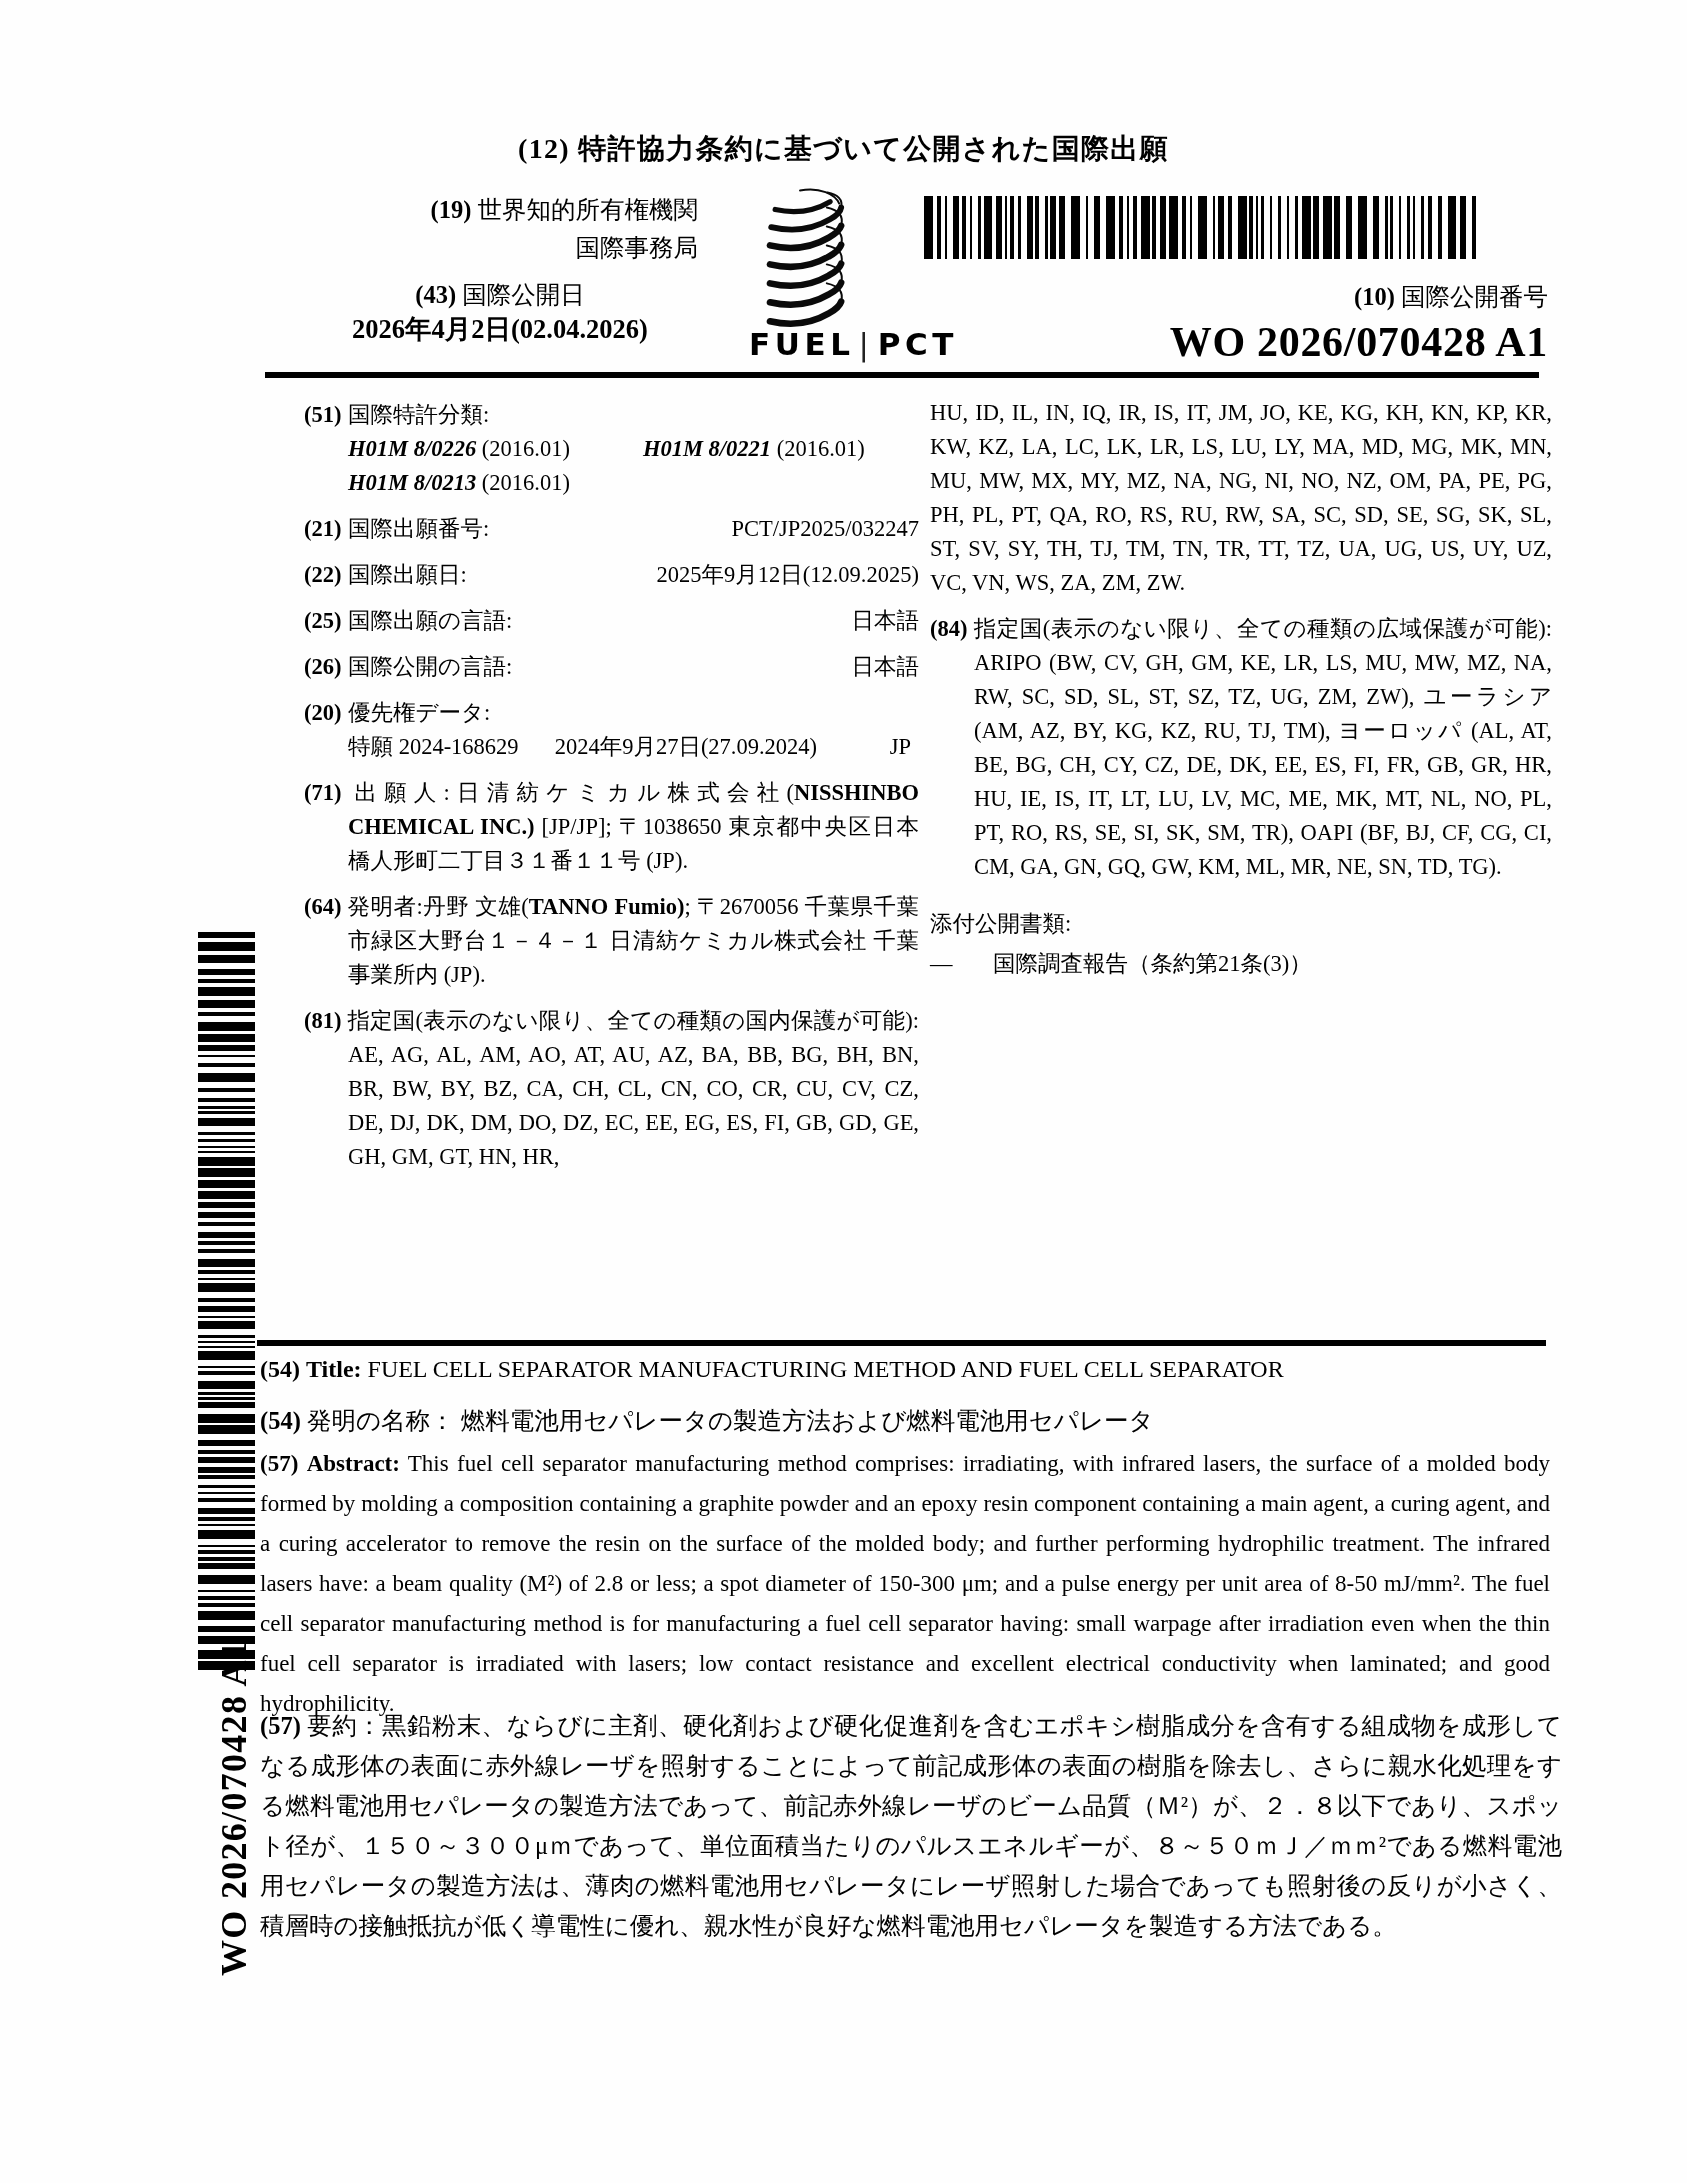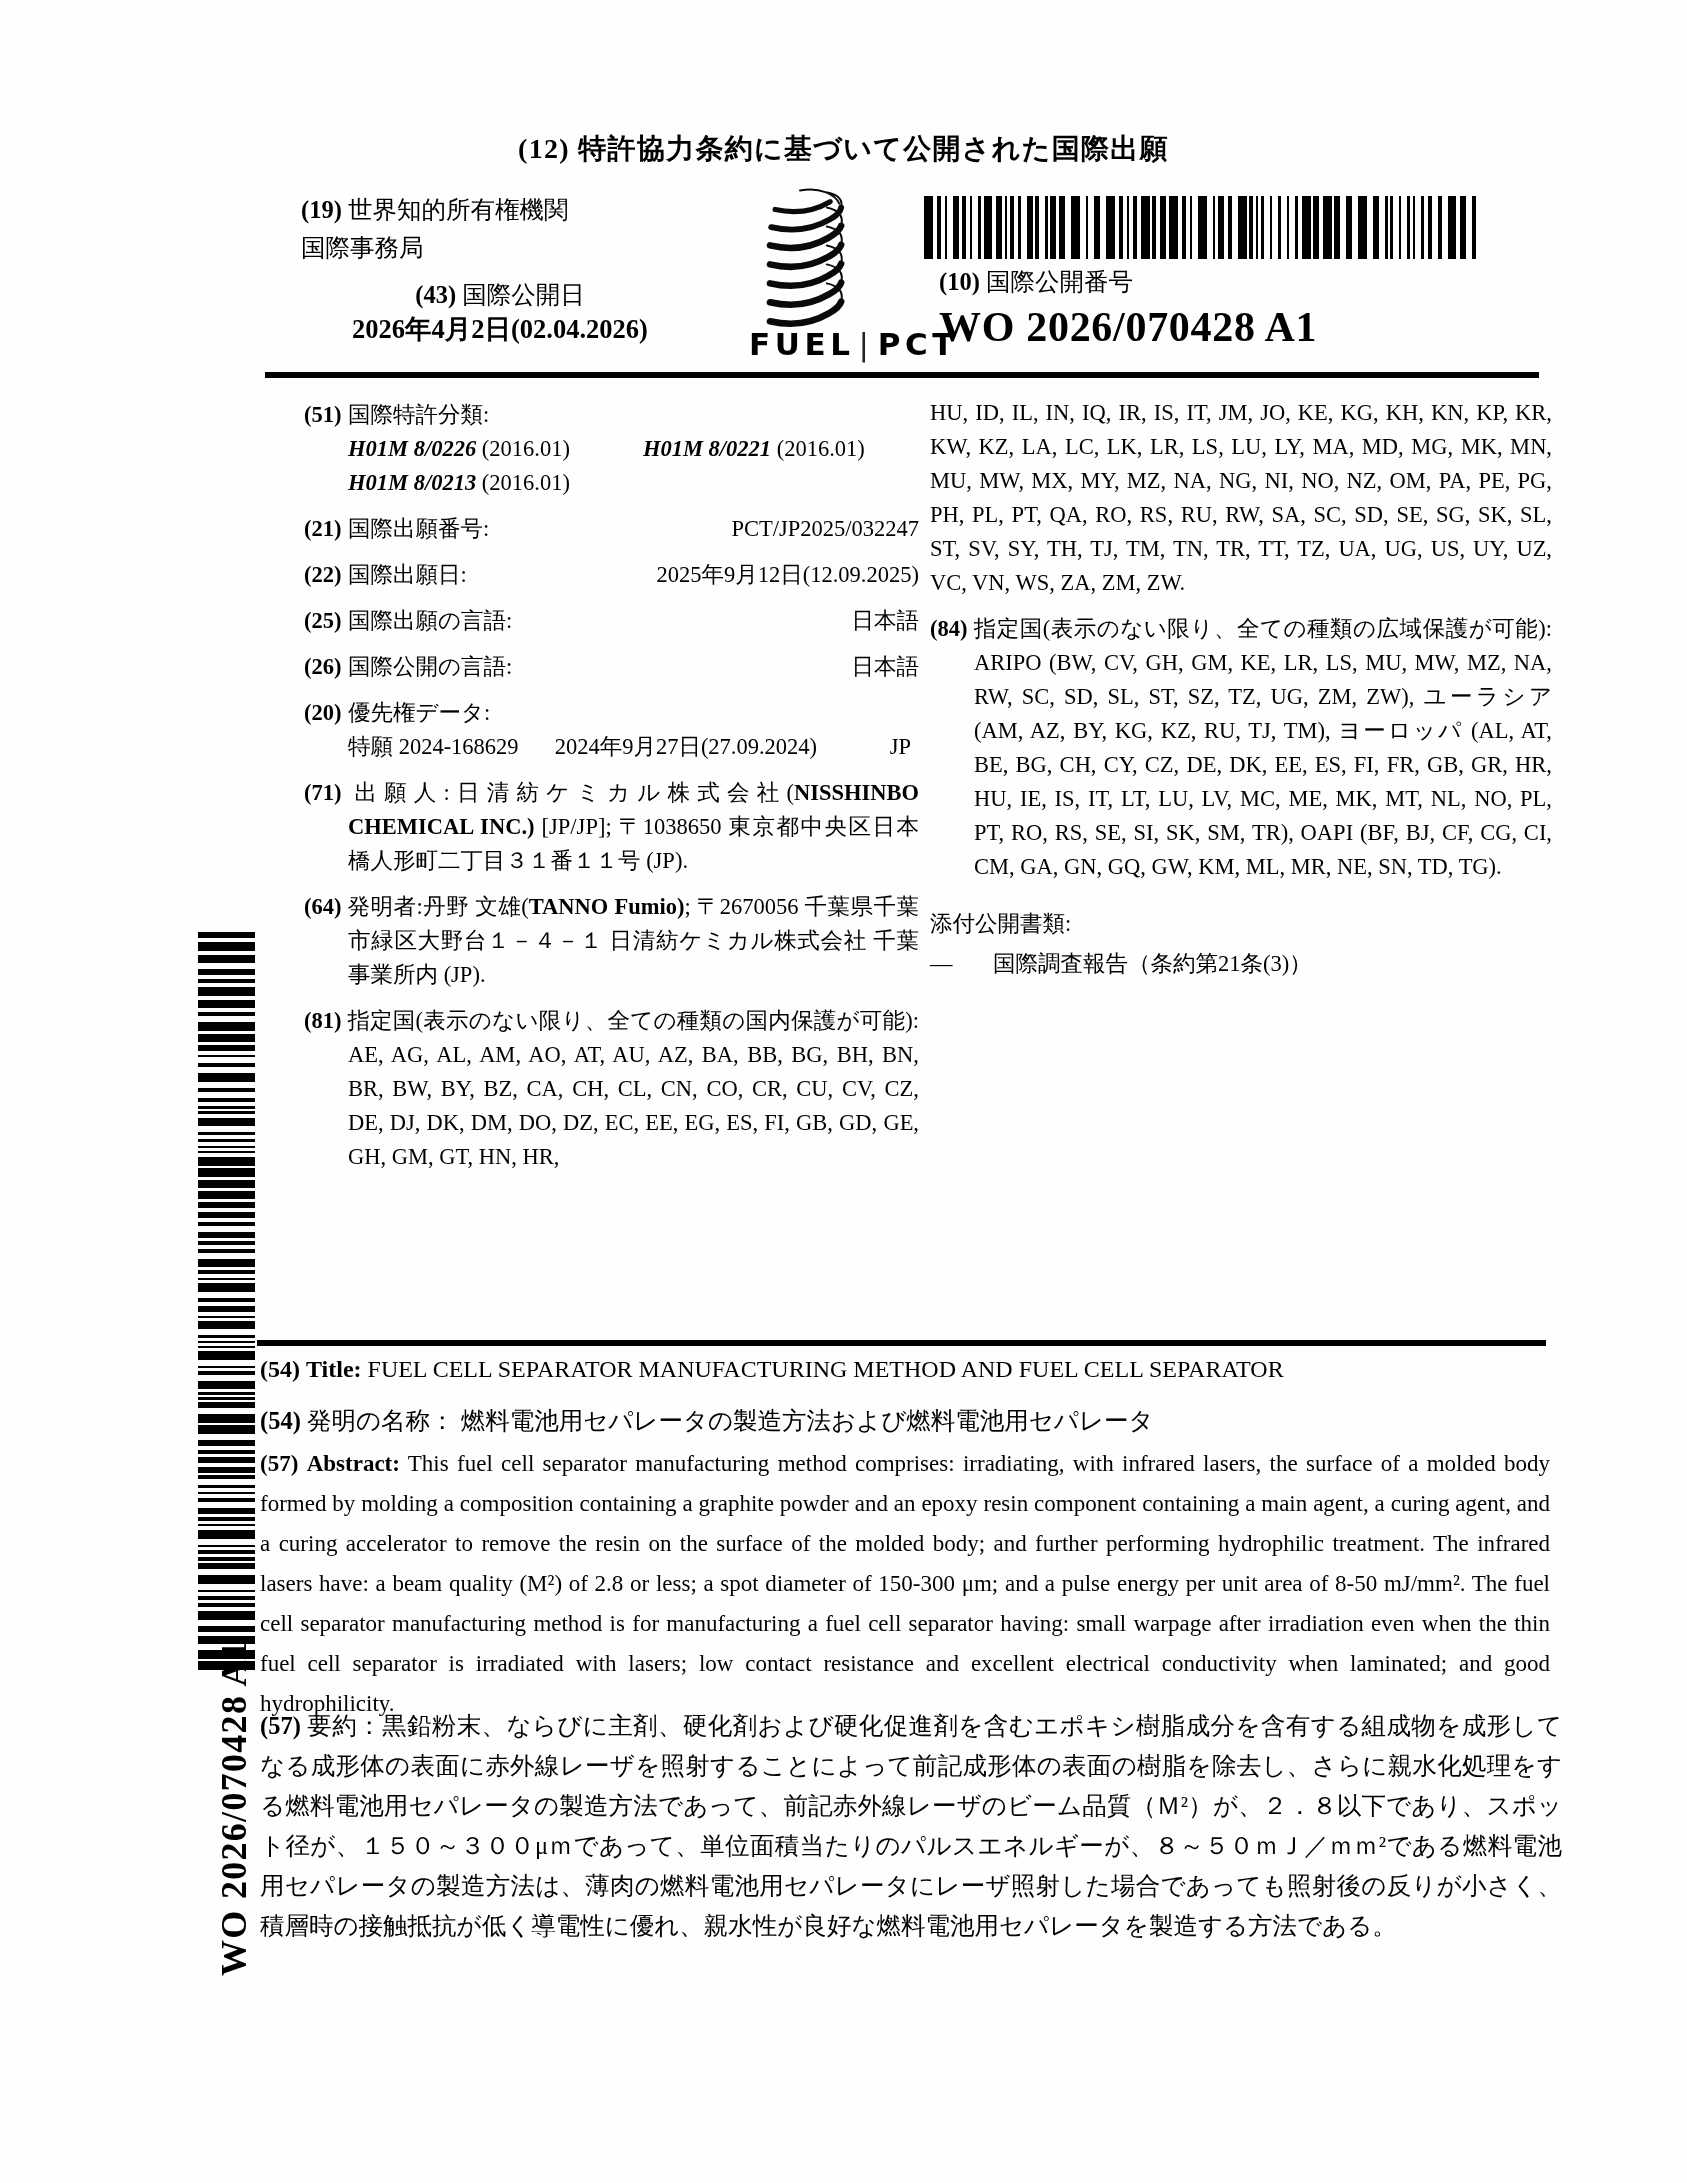--- a/index.html
+++ b/index.html
@@ -3,34 +3,34 @@
 <meta charset="utf-8">
 <style>
   html,body{margin:0;padding:0;background:#888;}
   .page{position:relative;width:1687px;height:2183px;background:#fefefe;color:#000;
         font-family:"Liberation Serif","DejaVu Serif",serif;overflow:hidden;}
   .b{font-weight:bold;}
   .num{font-weight:bold;}
   
   .h12{position:absolute;left:0;top:130px;width:1687px;text-align:center;
        font-size:28px;font-weight:bold;letter-spacing:1.3px;}
-  .org-block{position:absolute;left:301px;top:191px;width:397px;text-align:left;
+  .org-block{position:absolute;left:301px;top:191px;width:397px;text-align:right;
              font-size:24.5px;line-height:38px;}
   .date-block{position:absolute;left:275px;top:278px;width:450px;text-align:center;
               font-size:24.5px;line-height:34px;}
   .date-block .v{font-size:26.5px;font-weight:bold;}
   .logo{position:absolute;left:762px;top:184px;width:93px;height:149px;}
   .logo-text{position:absolute;left:708px;top:326px;width:291px;text-align:center;
              font-size:31px;font-weight:bold;font-family:"DejaVu Sans","Liberation Sans",sans-serif;
              letter-spacing:4.6px;}
   .logo-text .sep{font-weight:normal;padding:0 4px;color:#222;}
   .bc-top{position:absolute;left:924px;top:196px;width:554px;height:63px;display:flex;overflow:hidden;}
   .bc-top i{flex:none;height:100%;background:#000;}
   .bc-top b{flex:none;height:100%;}
-  .pub-block{position:absolute;left:939px;top:265px;width:609px;text-align:left;}
+  .pub-block{position:absolute;left:939px;top:280px;width:609px;text-align:right;}
   .pub-block .lbl{font-size:24.5px;}
   .pub-block .no{font-size:42px;font-weight:bold;margin-top:5.3px;letter-spacing:0.7px;}
   .divider1{position:absolute;left:265px;top:372px;width:1274px;height:6px;background:#000;}
   .divider2{position:absolute;left:257px;top:1340px;width:1289px;height:6px;background:#000;}
   
   .col{position:absolute;font-size:22.5px;line-height:34px;margin-left:36px;}
   .col-left{left:268px;top:398px;width:615px;}
   .col-right{left:894px;top:396px;width:622px;}
   .item{margin-bottom:12px;}
   .hang{padding-left:44px;text-indent:-44px;text-align:justify;}

